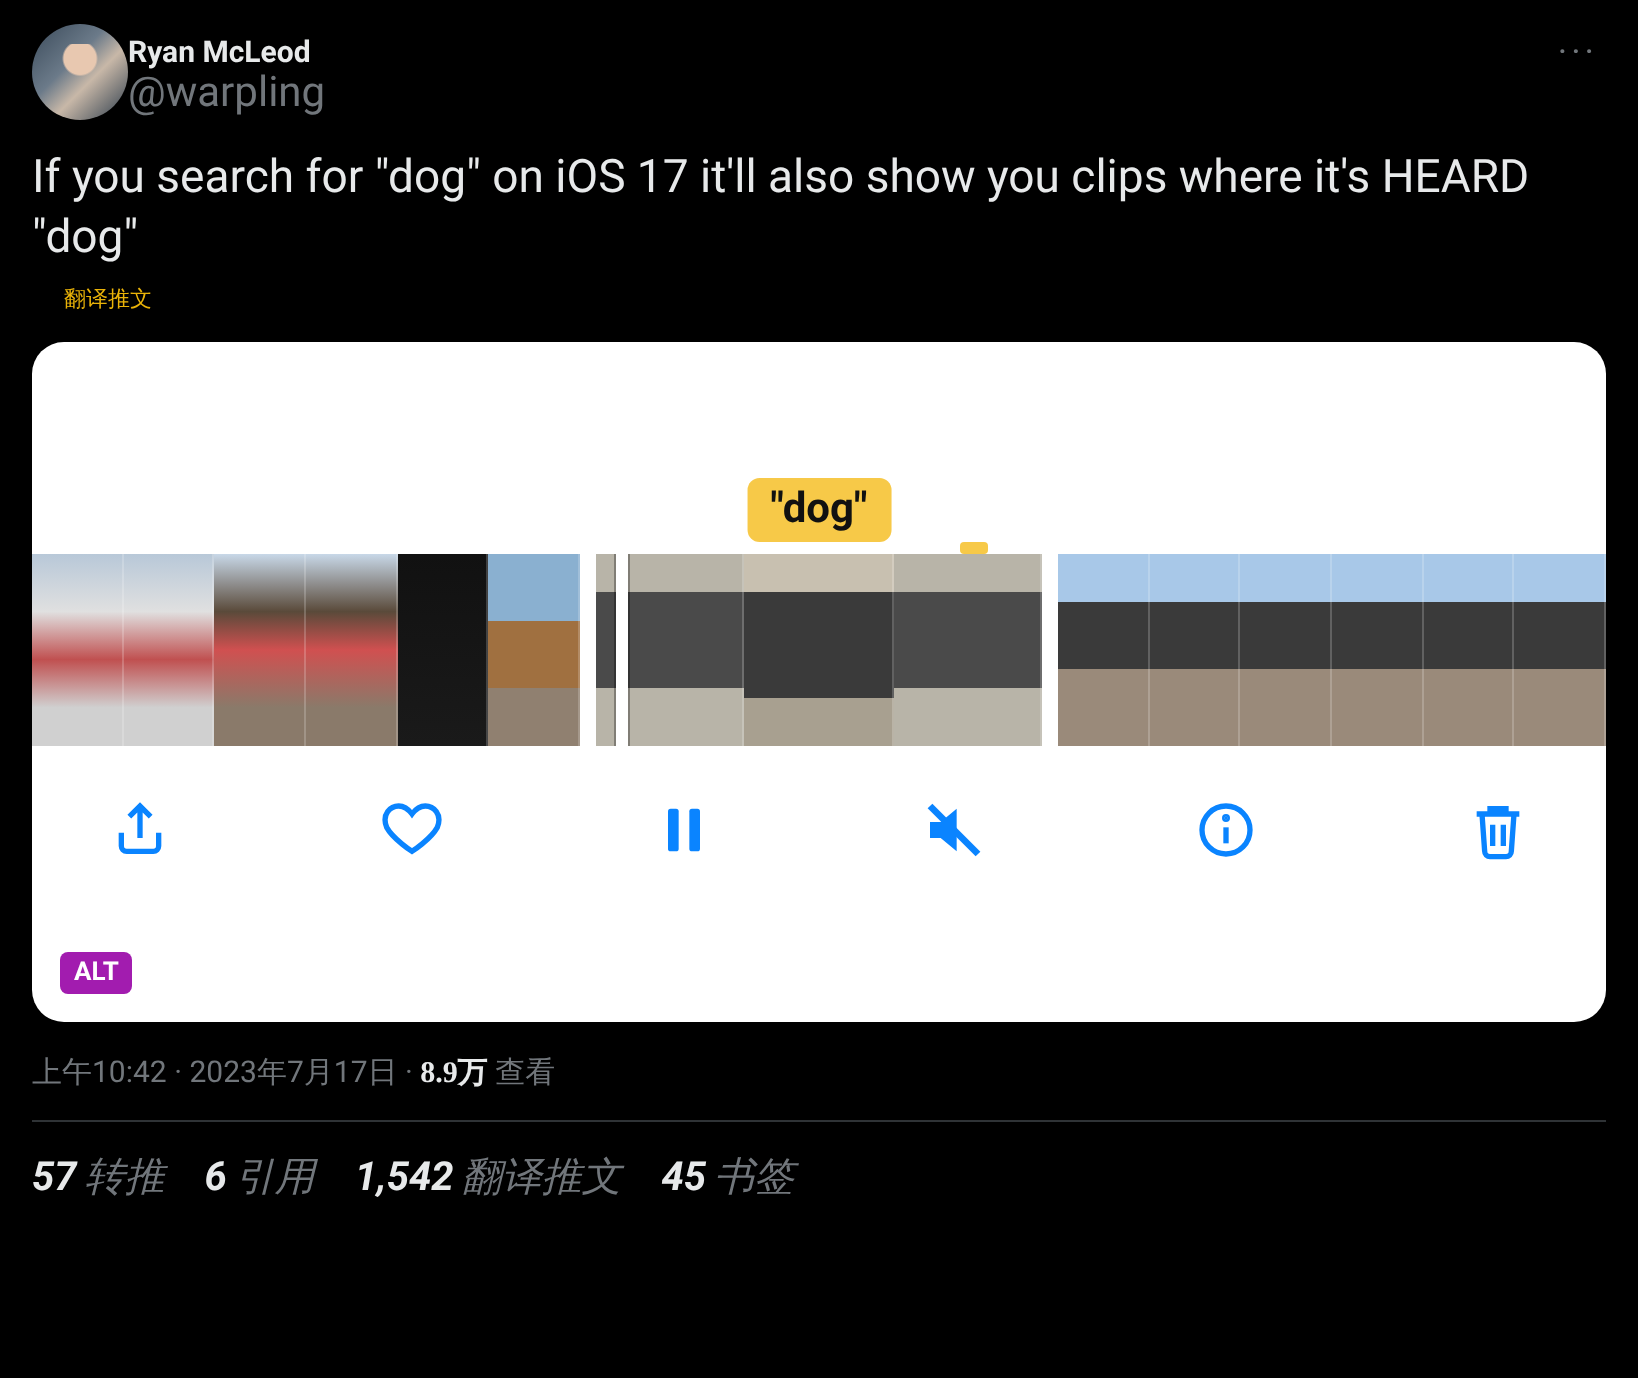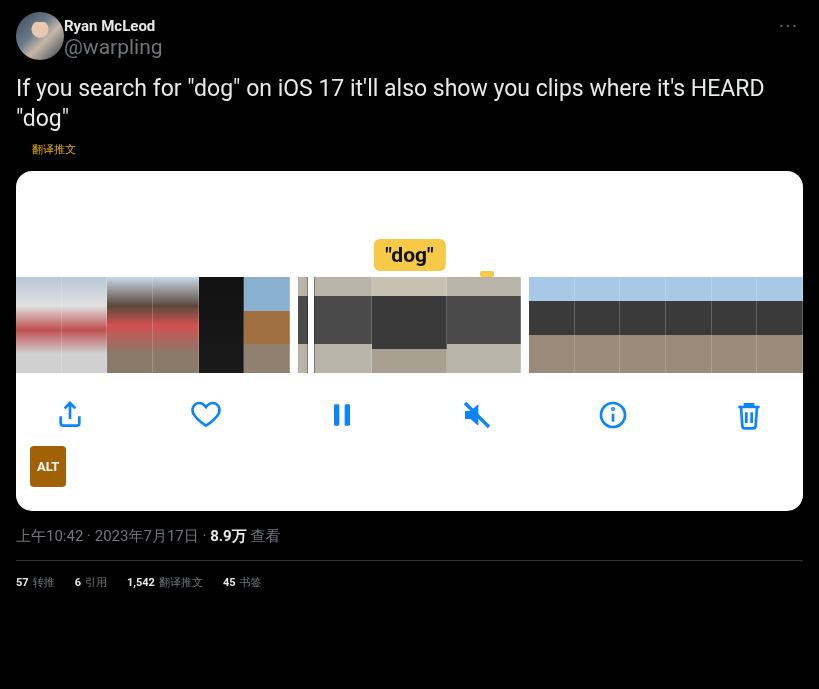--- a/index.html
+++ b/index.html
@@ -120,45 +120,46 @@
   .ctrl {
     width:36px; height:36px;
     display:flex; align-items:center; justify-content:center;
     cursor:pointer;
   }
   .ctrl svg { width:32px; height:32px; stroke:#0a84ff; fill:none; stroke-width:2; }
   .ctrl.fill svg { fill:#0a84ff; stroke:none; }
   .alt-badge {
     position:absolute;
     left:14px;
-    bottom:24px;
-    background:#a16207;
+    bottom:14px;
+    background:#a21caf;
     color:#fff;
     font-size:13px;
     font-weight:700;
-    padding:13px 7px;
+    padding:3px 7px;
     border-radius:4px;
   }
   .meta {
     margin-top:16px;
     color:#71767b;
     font-size:15px;
   }
-  .meta .views-num { color:#e7e9ea; font-weight:700; }
+  .meta .views-num { color:#e7e9ea; font-weight:700;font-family:Liberation Serif, serif; }
   .divider {
     border:none;
     border-top:1px solid #2f3336;
     margin-top:14px;
   }
   .stats {
     display:flex;
     gap:20px;
     padding:14px 0 0 0;
-    font-size:11px;
+    font-size:20px;
     color:#71767b;
+    font-style:italic;
   }
   .stats .n { color:#e7e9ea; font-weight:700; margin-right:4px; }
   .stat { cursor:pointer; }
 </style>
 </head>
 <body>
 
 <div class="tweet">
 
   <div class="header">

